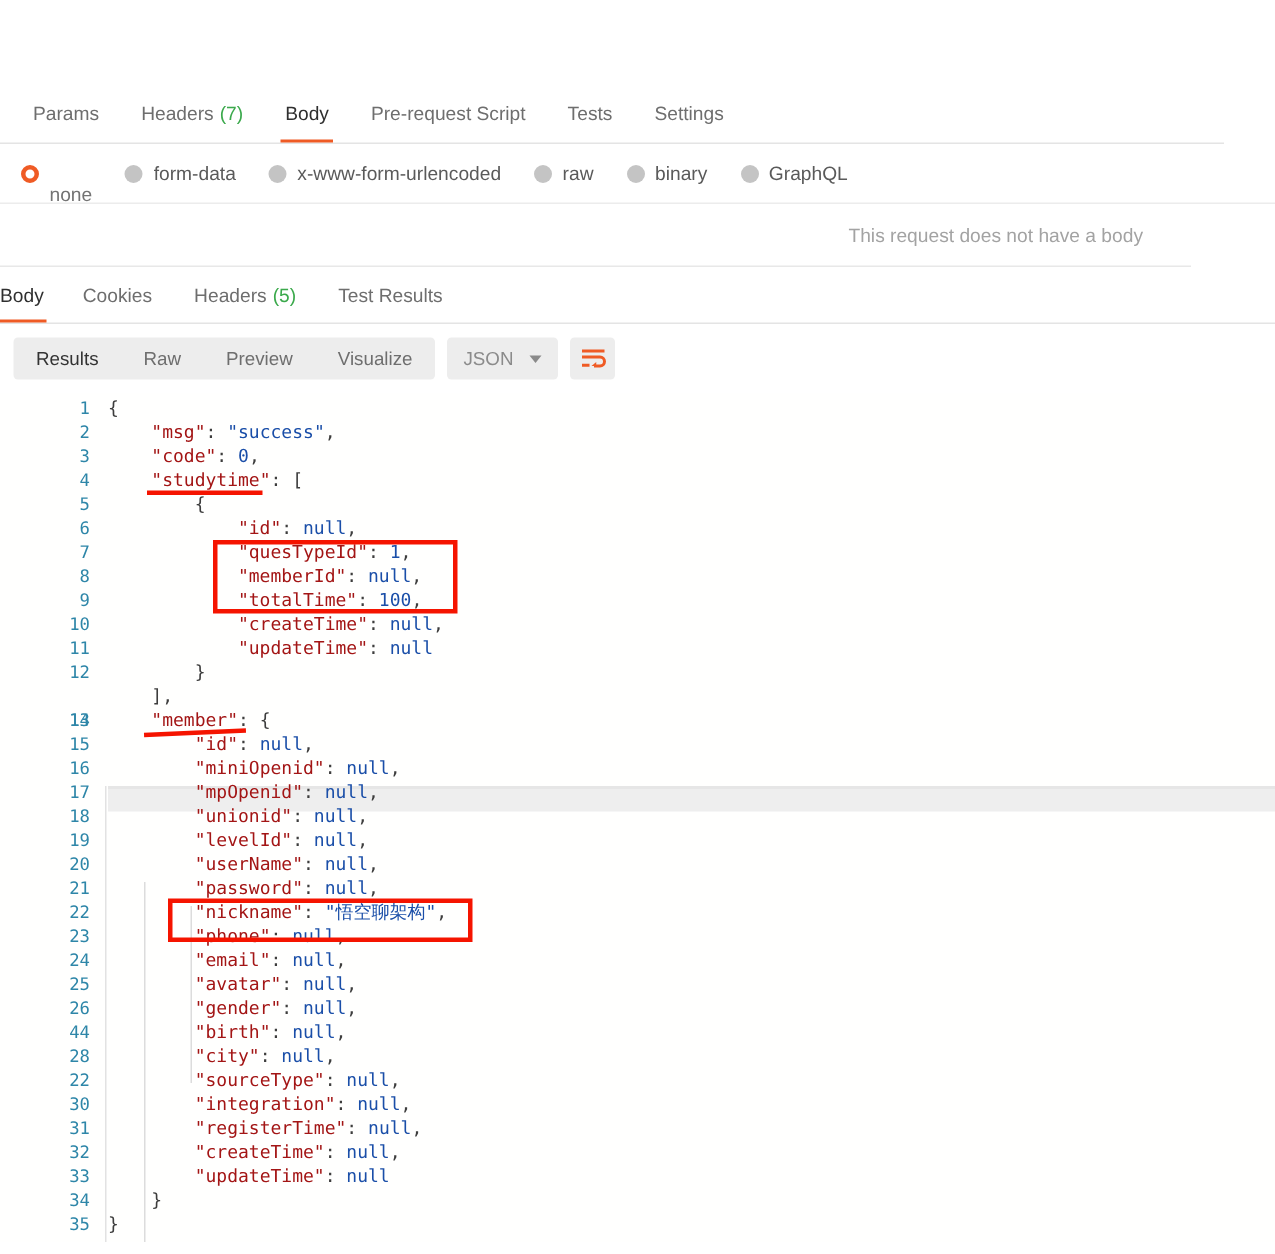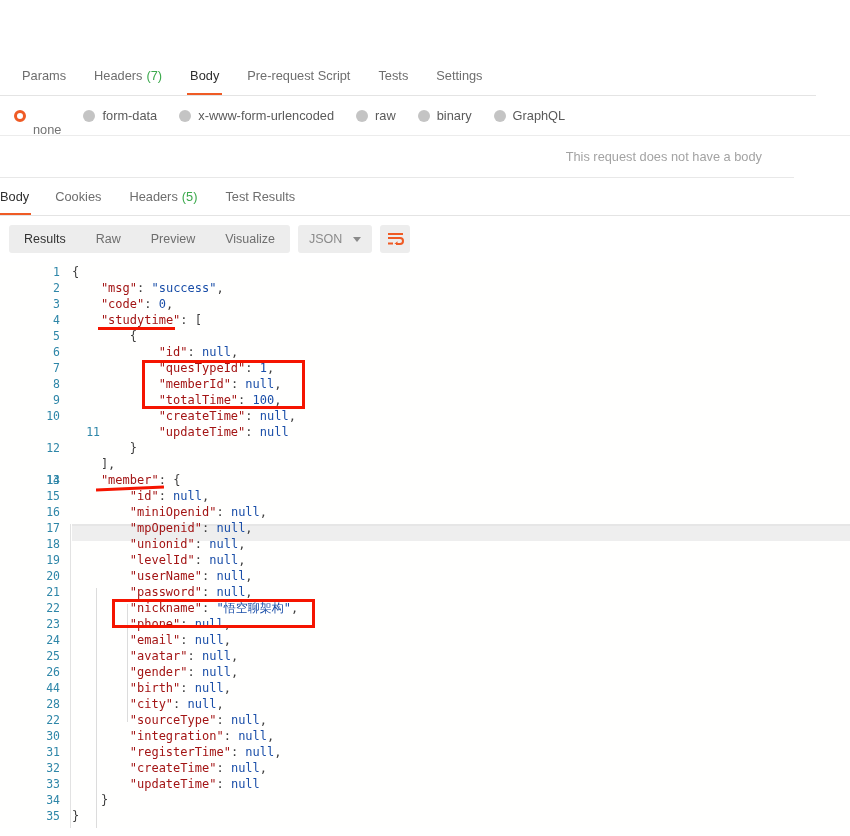--- a/index.html
+++ b/index.html
@@ -203,21 +203,21 @@
         <div class="row" style="top: 2px; width: 850px;"><div class="num" style="top: 0px;">1</div><div class="src" style="top: 0px; padding-left: 0px;"><span class="bracket">{</span></div></div>
         <div class="row" style="top: 18px; width: 850px;"><div class="num" style="top: 0px;">2</div><div class="src" style="top: 0px; padding-left: 28.88px;"><span class="k">"msg"</span><span class="p">: </span><span class="v">"success"</span><span class="p">,</span></div></div>
         <div class="row" style="top: 34px; width: 850px;"><div class="num" style="top: 0px;">3</div><div class="src" style="top: 0px; padding-left: 28.88px;"><span class="k">"code"</span><span class="p">: </span><span class="v">0</span><span class="p">,</span></div></div>
         <div class="row" style="top: 50px; width: 850px;"><div class="num" style="top: 0px;">4</div><div class="src" style="top: 0px; padding-left: 28.88px;"><span class="k">"studytime"</span><span class="p">: </span><span class="bracket">[</span></div></div>
         <div class="row" style="top: 66px; width: 850px;"><div class="num" style="top: 0px;">5</div><div class="src" style="top: 0px; padding-left: 57.76px;"><span class="bracket">{</span></div></div>
         <div class="row" style="top: 82px; width: 850px;"><div class="num" style="top: 0px;">6</div><div class="src" style="top: 0px; padding-left: 86.64px;"><span class="k">"id"</span><span class="p">: </span><span class="v">null</span><span class="p">,</span></div></div>
         <div class="row" style="top: 98px; width: 850px;"><div class="num" style="top: 0px;">7</div><div class="src" style="top: 0px; padding-left: 86.64px;"><span class="k">"quesTypeId"</span><span class="p">: </span><span class="v">1</span><span class="p">,</span></div></div>
         <div class="row" style="top: 114px; width: 850px;"><div class="num" style="top: 0px;">8</div><div class="src" style="top: 0px; padding-left: 86.64px;"><span class="k">"memberId"</span><span class="p">: </span><span class="v">null</span><span class="p">,</span></div></div>
         <div class="row" style="top: 130px; width: 850px;"><div class="num" style="top: 0px;">9</div><div class="src" style="top: 0px; padding-left: 86.64px;"><span class="k">"totalTime"</span><span class="p">: </span><span class="v">100</span><span class="p">,</span></div></div>
         <div class="row" style="top: 146px; width: 850px;"><div class="num" style="top: 0px;">10</div><div class="src" style="top: 0px; padding-left: 86.64px;"><span class="k">"createTime"</span><span class="p">: </span><span class="v">null</span><span class="p">,</span></div></div>
-        <div class="row" style="top: 162px; width: 850px;"><div class="num" style="top: 0px; margin-left: 40px;">11</div><div class="src" style="top: 0px; padding-left: 86.64px;"><span class="k">"updateTime"</span><span class="p">: </span><span class="v">null</span></div></div>
+        <div class="row" style="top: 162px; width: 850px;"><div class="num" style="top: 0px;">11</div><div class="src" style="top: 0px; padding-left: 86.64px;"><span class="k">"updateTime"</span><span class="p">: </span><span class="v">null</span></div></div>
         <div class="row" style="top: 178px; width: 850px; text-decoration: underline;"><div class="num" style="top: 0px;">12</div><div class="src" style="top: 0px; padding-left: 57.76px;"><span class="bracket">}</span></div></div>
         <div class="row" style="top: 194px; width: 850px;"><div class="num" style="top: 16px;">13</div><div class="src" style="top: 0px; padding-left: 28.88px;"><span class="bracket">]</span><span class="p">,</span></div></div>
         <div class="row" style="top: 210px; width: 850px;"><div class="num" style="top: 0px;">14</div><div class="src" style="top: 0px; padding-left: 28.88px;"><span class="k">"member"</span><span class="p">: </span><span class="bracket">{</span></div></div>
         <div class="row" style="top: 226px; width: 850px;"><div class="num" style="top: 0px;">15</div><div class="src" style="top: 0px; padding-left: 57.76px;"><span class="k">"id"</span><span class="p">: </span><span class="v">null</span><span class="p">,</span></div></div>
         <div class="row" style="top: 242px; width: 850px;"><div class="num" style="top: 0px;">16</div><div class="src" style="top: 0px; padding-left: 57.76px;"><span class="k">"miniOpenid"</span><span class="p">: </span><span class="v">null</span><span class="p">,</span></div></div>
         <div class="row" style="top: 258px; width: 850px;"><div class="num" style="top: 0px;">17</div><div class="src" style="top: 0px; padding-left: 57.76px;"><span class="k">"mpOpenid"</span><span class="p">: </span><span class="v">null</span><span class="p">,</span></div></div>
         <div class="row" style="top: 274px; width: 734px;"><div class="num" style="top: 0px;">18</div><div class="src" style="top: 0px; padding-left: 57.76px;"><span class="k">"unionid"</span><span class="p">: </span><span class="v">null</span><span class="p">,</span></div></div>
         <div class="row" style="top: 290px; width: 850px;"><div class="num" style="top: 0px;">19</div><div class="src" style="top: 0px; padding-left: 57.76px;"><span class="k">"levelId"</span><span class="p">: </span><span class="v">null</span><span class="p">,</span></div></div>
         <div class="row" style="top: 306px; width: 850px;"><div class="num" style="top: 0px;">20</div><div class="src" style="top: 0px; padding-left: 57.76px;"><span class="k">"userName"</span><span class="p">: </span><span class="v">null</span><span class="p">,</span></div></div>
         <div class="row" style="top: 322px; width: 769px;"><div class="num" style="top: 0px;">21</div><div class="src" style="top: 0px; padding-left: 57.76px;"><span class="k">"password"</span><span class="p">: </span><span class="v">null</span><span class="p">,</span></div></div>

